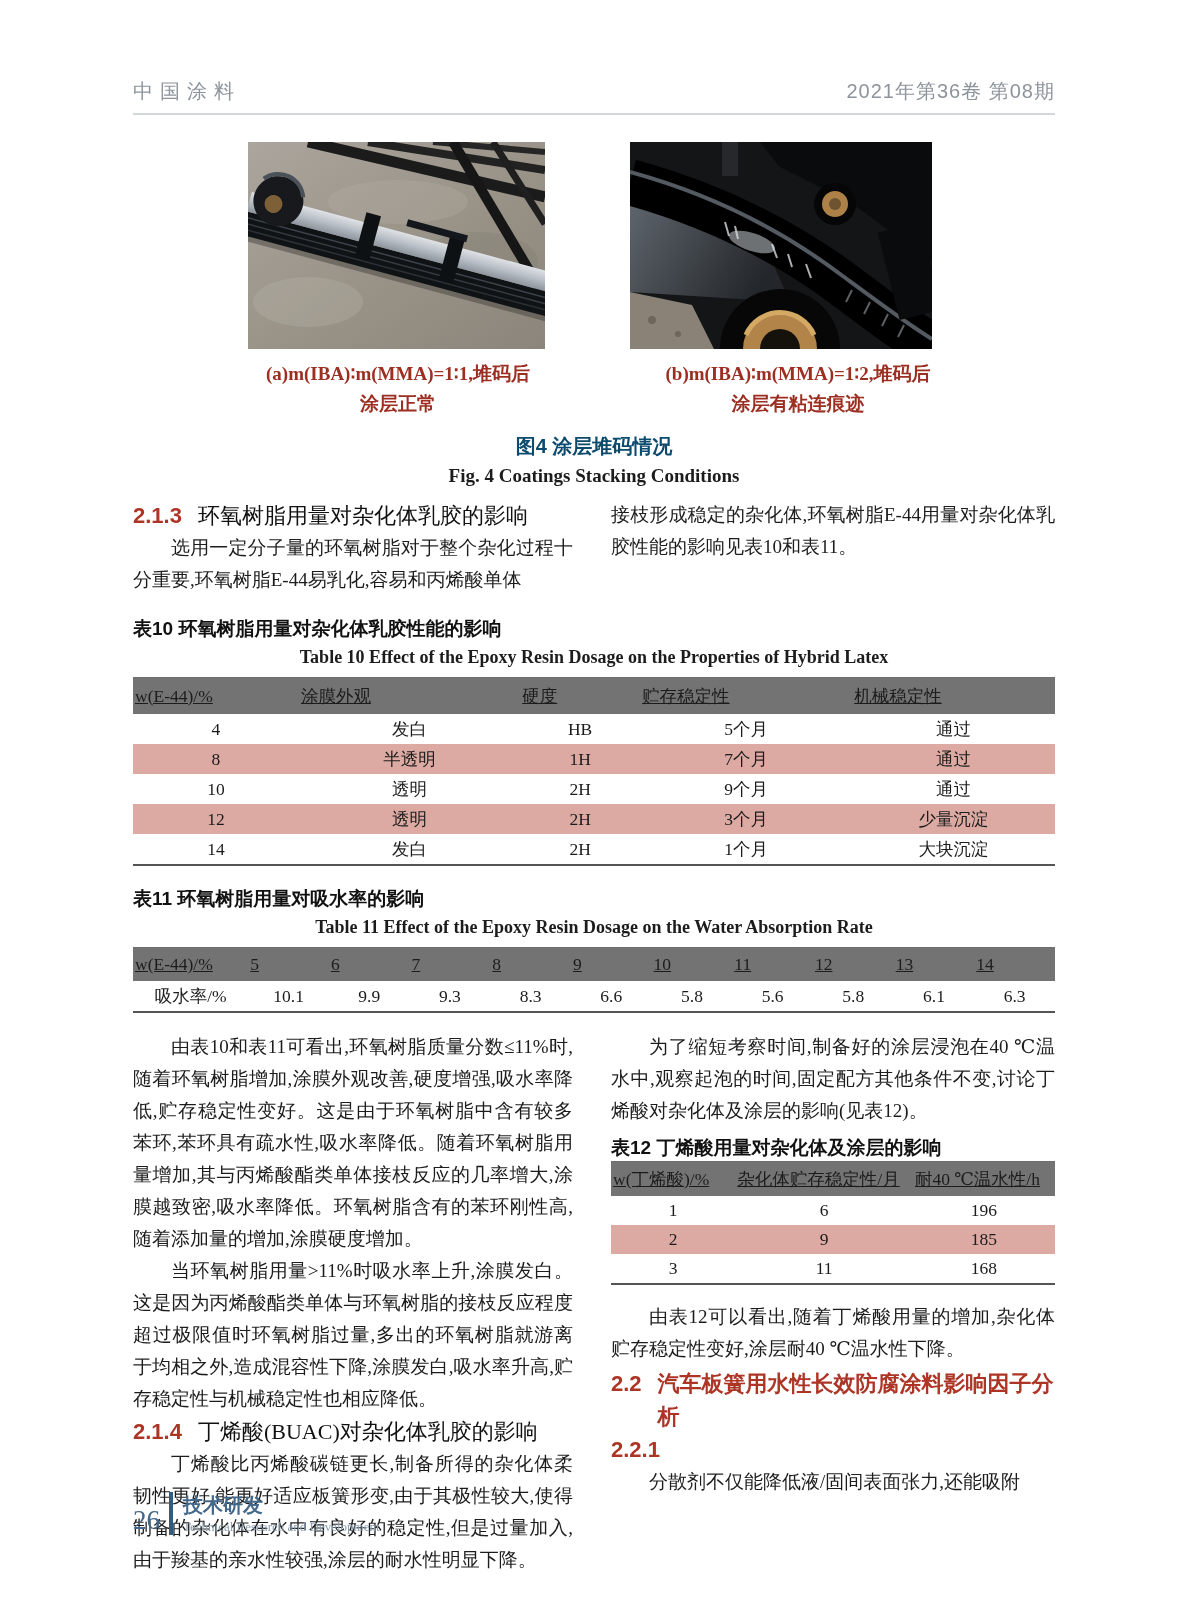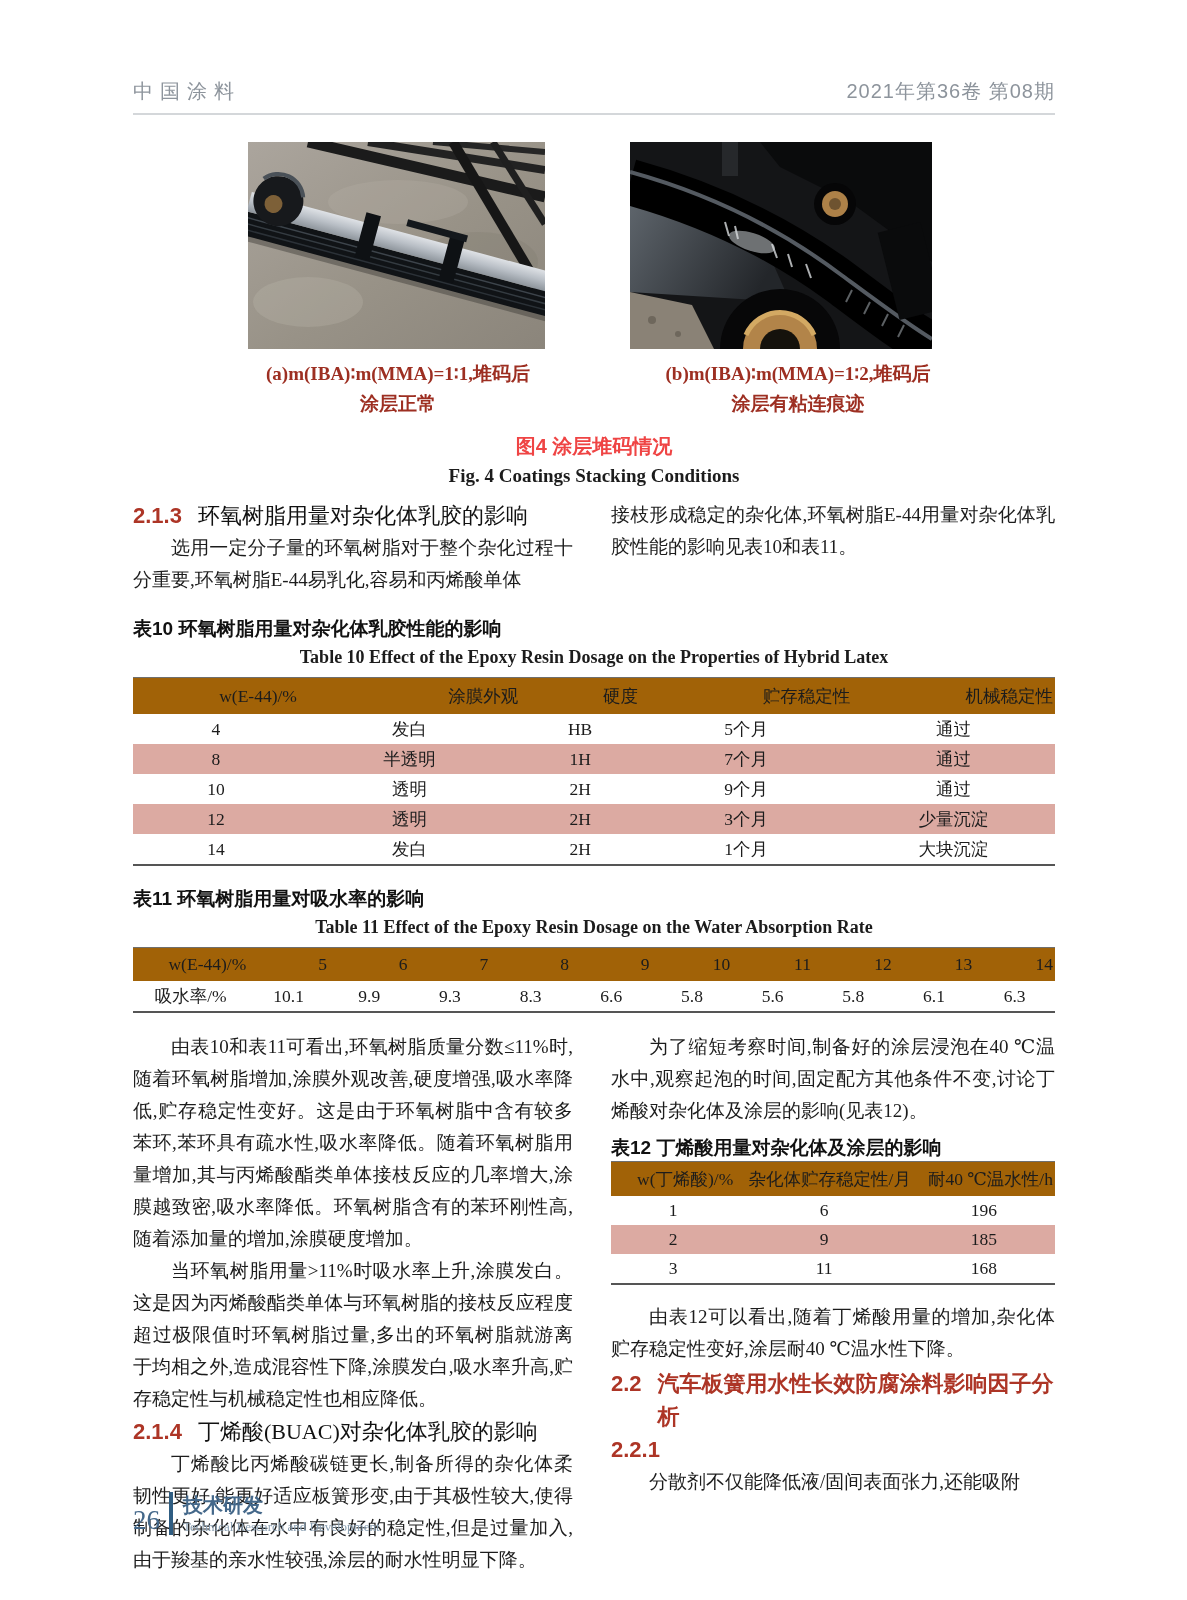--- a/index.html
+++ b/index.html
@@ -17,21 +17,21 @@
   
   .figures-row{display:flex;margin-top:27px;}
   .photo-frame{display:block;}
   .photo-a{margin-left:115px;}
   .photo-b{margin-left:85px;}
   .captions-row{display:flex;margin-top:10px;}
   .cap{font-size:19px;font-weight:bold;color:#9d2f22;line-height:30px;text-align:center;}
   .cap-a{width:460px;margin-left:35px;}
   .cap-b{width:380px;margin-left:-20px;}
   .fig-title-cn{text-align:center;font-weight:bold;font-size:20px;margin-top:14px;
-                font-family:"Liberation Sans","DejaVu Sans",sans-serif;color:#ef4444;}
+                font-family:"Liberation Sans","DejaVu Sans",sans-serif;color:#0c4a6e;}
   .fig-title-en{text-align:center;font-weight:bold;font-size:19px;margin-top:5px;}
 
   
   .cols{display:flex;gap:38px;margin-top:12px;}
   .col-l{width:440px;}
   .col-r{width:444px;}
   p.body-p{margin:0;text-align:justify;font-size:19px;line-height:32px;}
   .ind{text-indent:2em;}
   .sec-head{font-size:22px;line-height:33px;display:flex;}
   .sec-num{color:#ad3526;font-family:"Liberation Sans","DejaVu Sans",sans-serif;
@@ -39,21 +39,21 @@
   .sec-title{color:#111;}
   .sec-head.red .sec-title{color:#ad3526;font-weight:bold;
            font-family:"Liberation Sans","DejaVu Sans",sans-serif;}
 
   
   .tbl-title-cn{font-weight:bold;font-size:19px;margin-top:20px;
                 font-family:"Liberation Sans","DejaVu Sans",sans-serif;color:#111;}
   .tbl-title-en{text-align:center;font-weight:bold;font-size:18px;margin:5px 0 9px;}
   table.data-table{width:100%;border-collapse:collapse;table-layout:fixed;
         border-top:1px solid #6f6f6f;border-bottom:2px solid #555;font-size:17.5px;}
-  table.data-table th{font-weight:normal;background:#a16207;padding:6px 2px;text-align:right;}
+  table.data-table th{font-weight:normal;background:#737373;padding:6px 2px;text-align:left;text-decoration:underline;}
   table.data-table td{padding:3px 2px;text-align:center;}
   table.data-table tbody tr:nth-child(even){background:#dcaaa2;}
   #table12 th{padding:5px 2px;}
   #table12 td{padding:4px 2px;}
   .t12-block .tbl-title-cn{margin-top:8px;}
   .t12-block .tbl-title-en{line-height:26px;}
 
   
   .footer{position:absolute;left:133px;top:1492px;display:flex;}
   .page-num{font-size:27px;color:#44688a;align-self:flex-end;margin-right:9px;line-height:30px;}

